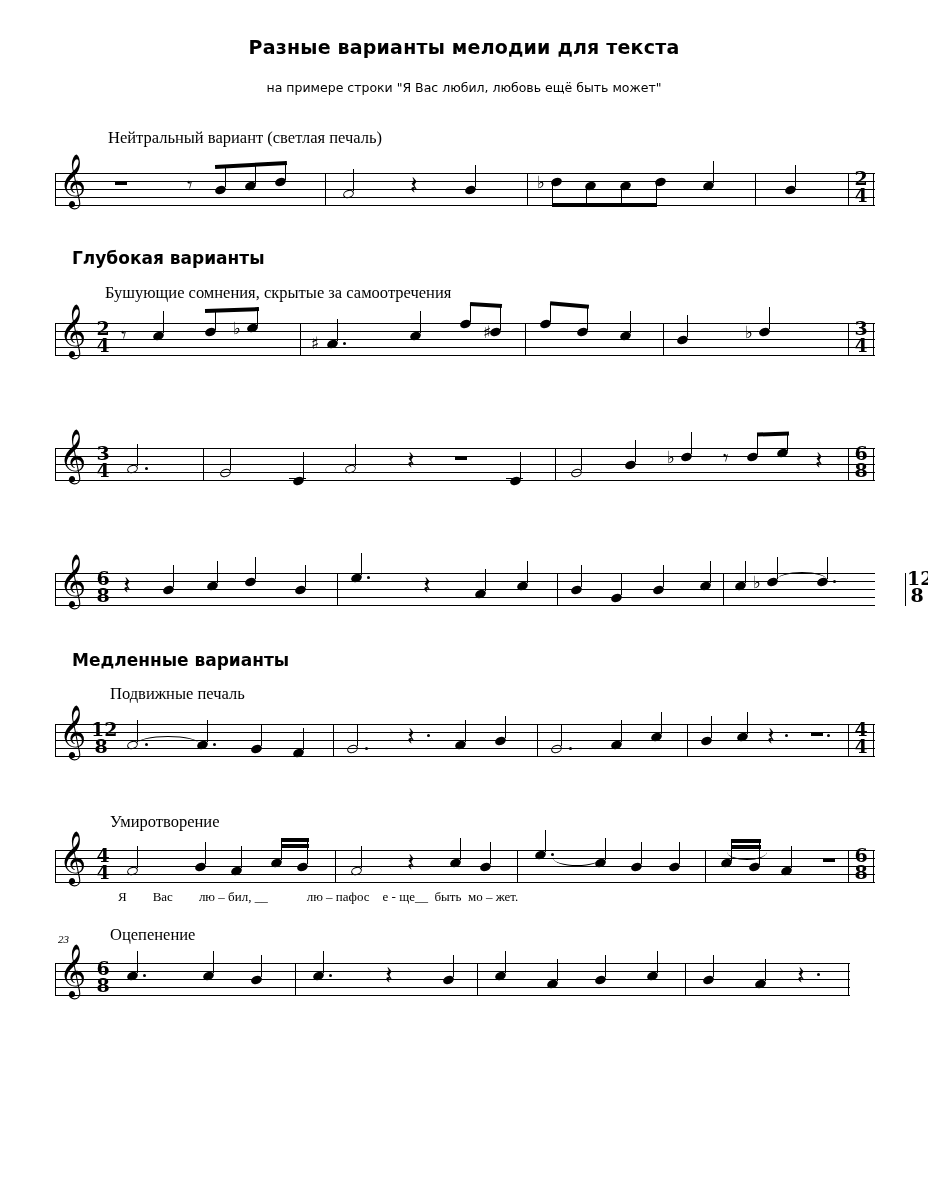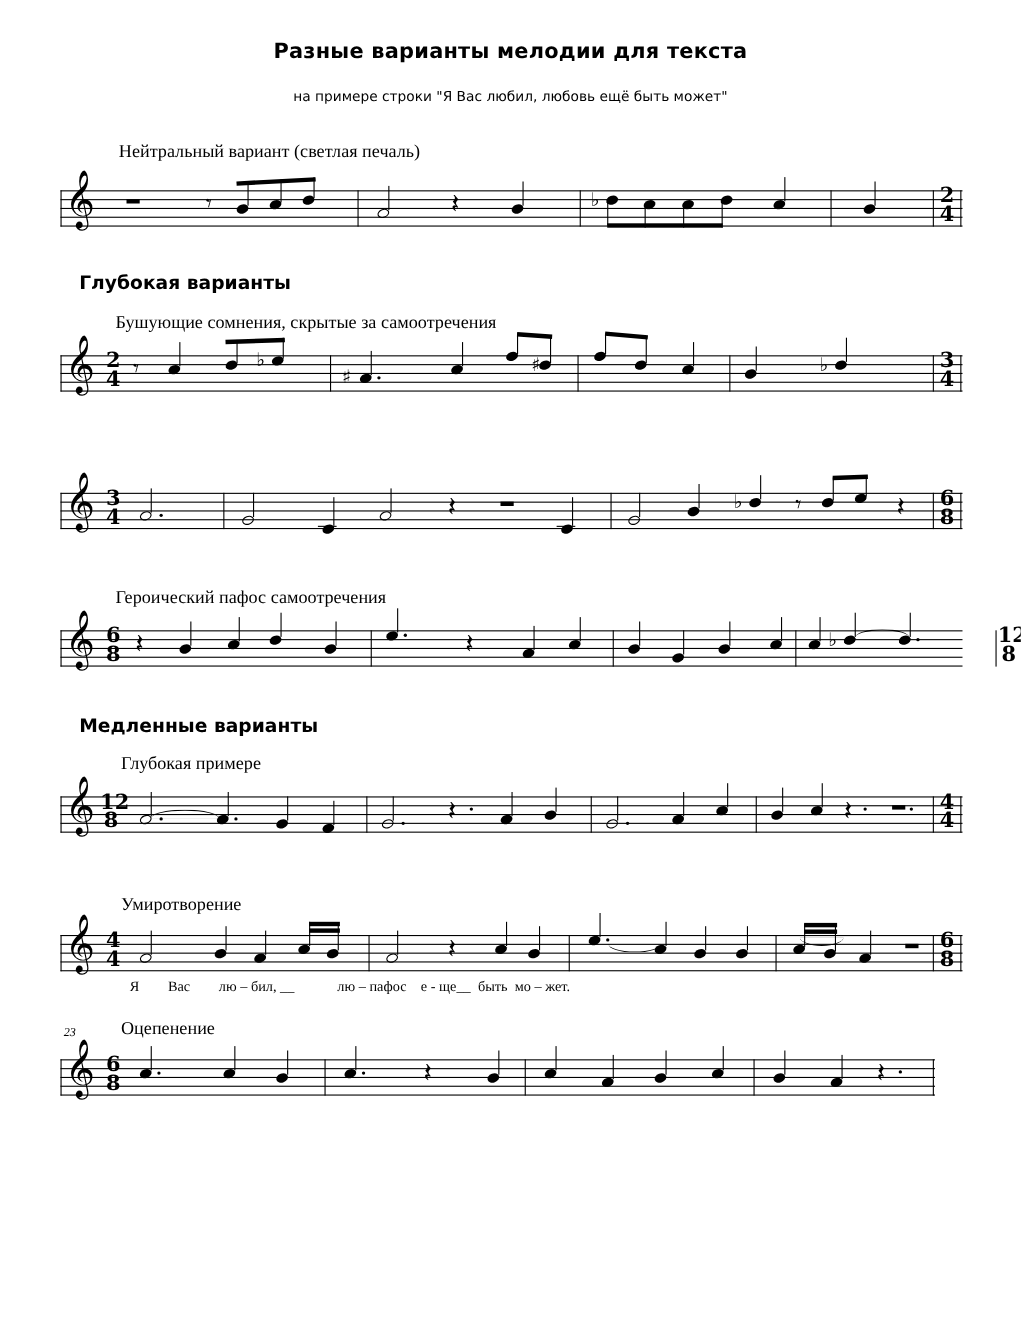--- a/index.html
+++ b/index.html
@@ -372,21 +372,20 @@
     <div class="beam" style="left:702px; top:2px; width:32px; transform:rotate(-2deg);"></div>
     <div class="rest-q" style="left:760px; top:18px;">𝄽</div>
     <div class="barline" style="left:793px;"></div>
     <div class="timesig" style="left:796px;">
       <div class="num">6</div>
       <div class="den">8</div>
     </div>
     <div class="barline" style="left:818px;"></div>
   </div>
 
-  <div class="sec-label" style="top:533px; left:105px;">Героический пафос самоотречения</div>
 
   <div class="system" style="top:555px; left:55px; width:820px;">
     <div class="staff">
       <div class="line l0"></div>
         <div class="line l1"></div>
         <div class="line l2"></div>
         <div class="line l3"></div>
         <div class="line l4"></div>
     </div>
     <div class="barline" style="left:0px;"></div>
@@ -440,21 +439,21 @@
     <div class="dot" style="left:778px; top:25px;"></div>
     <div class="barline" style="left:850px;"></div>
     <div class="timesig" style="left:852px;">
       <div class="num">12</div>
       <div class="den">8</div>
     </div>
   </div>
 
   <div class="group-head" style="top:650px; left:72px;">Медленные варианты</div>
 
-  <div class="sec-label" style="top:684px; left:110px;">Глубокая примере</div>
+  <div class="sec-label" style="top:684px; left:110px;">Подвижные печаль</div>
 
   <div class="system" style="top:706px; left:55px; width:820px;">
     <div class="staff">
       <div class="line l0"></div>
         <div class="line l1"></div>
         <div class="line l2"></div>
         <div class="line l3"></div>
         <div class="line l4"></div>
     </div>
     <div class="barline" style="left:0px;"></div>

